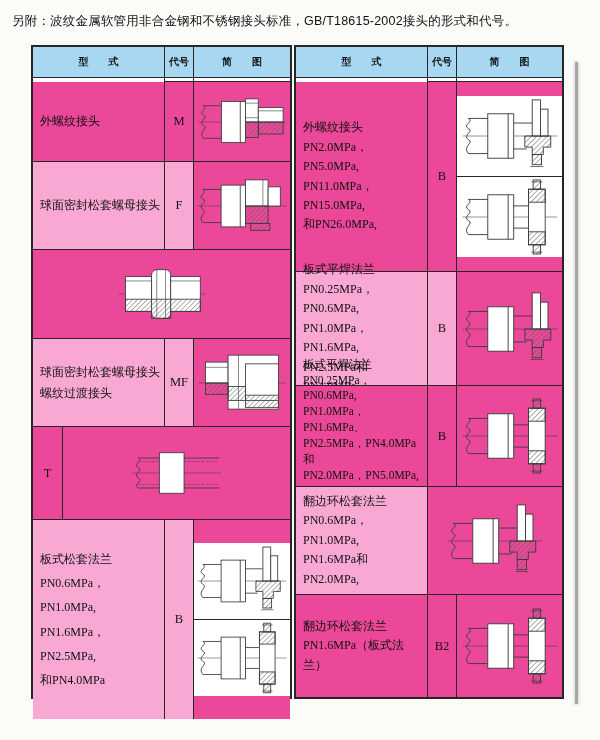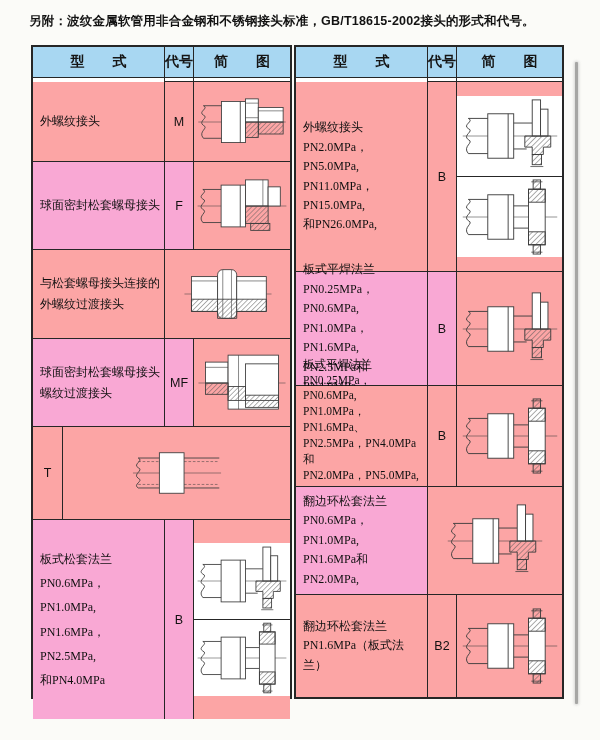--- a/index.html
+++ b/index.html
@@ -1,33 +1,33 @@
 <!DOCTYPE html>
 <html><head>
 <meta charset="utf-8">
 <style>
   *{box-sizing:border-box;margin:0;padding:0}
   html,body{width:600px;height:740px}
   body{background:#fbfbf8;position:relative;font-family:"Liberation Sans",sans-serif;overflow:hidden}
-  .title{position:absolute;left:29px;top:13px;font-size:12.5px;font-weight:bold;color:#121212;letter-spacing:.2px}
+  .title{position:absolute;left:12px;top:13px;font-size:12.5px;font-weight:normal;color:#121212;letter-spacing:.2px}
   .wrap{position:absolute;left:31px;top:45px;display:flex;gap:2px}
   .tbl{border:2px solid #262626;background:#fff;height:654px}
   .tbl.left{width:261px}
   .tbl.right{width:270px}
   .row{display:flex}
   .row+.row{border-top:1px solid #262626}
-  .c{position:relative;background:#fca5a5}
+  .c{position:relative;background:#ec4899}
   .c+.c{border-left:1px solid #262626}
   .type{width:131px;display:flex;align-items:center;padding:3px 3px 3px 7px}
   .code{width:29px;display:flex;align-items:center;justify-content:center;
-        font-family:Liberation Sans, sans-serif;font-size:12.5px;color:#111}
+        font-family:Liberation Serif, serif;font-size:12.5px;color:#111}
   .sketch{flex:1;display:flex;align-items:center;justify-content:center}
   .head{height:30px}
   .head .c{background:#a8d7f2;display:flex;align-items:center;justify-content:center;
-           font-weight:bold;font-size:14px;color:#151515;padding:0}
+           font-weight:bold;font-size:10px;color:#151515;padding:0}
   .gap{height:4px}
   .gap .c{background:#fff}
   .type span{white-space:pre-line;font-family:"Liberation Serif",serif;font-size:12px;
              line-height:1.62;color:#101010}
   .lh2 .type span{line-height:2.02}
   .lh17 .type span{line-height:1.72}
   .compact .type span{font-size:11.5px;line-height:1.38}
   .hl .type,.hl .code{background:#f9a8d4}
   .subcol{flex:1;display:flex;flex-direction:column}
   .sub{flex:1;display:flex;align-items:center;justify-content:center;background:#fff}
@@ -169,24 +169,20 @@
       <div class="c code">F</div>
       <div class="c sketch">
         <svg class="sk" viewBox="0 0 108 84" width="94" height="74">
             <use href="#hs"></use>
             <use href="#endF"></use>
           </svg>
       </div>
     </div>
 
     <div class="row lh17" style="height:89px">
-      <div class="c type">
-          <span>与松套螺母接头连接的
-外螺纹过渡接头</span>
-        </div>
       <div class="c sketch">
         <svg class="sk" viewBox="0 0 108 84" width="94" height="76">
             <use href="#skMMg"></use>
           </svg>
       </div>
     </div>
 
     <div class="row hl lh17" style="height:88px">
       <div class="c type">
           <span>球面密封松套螺母接头

